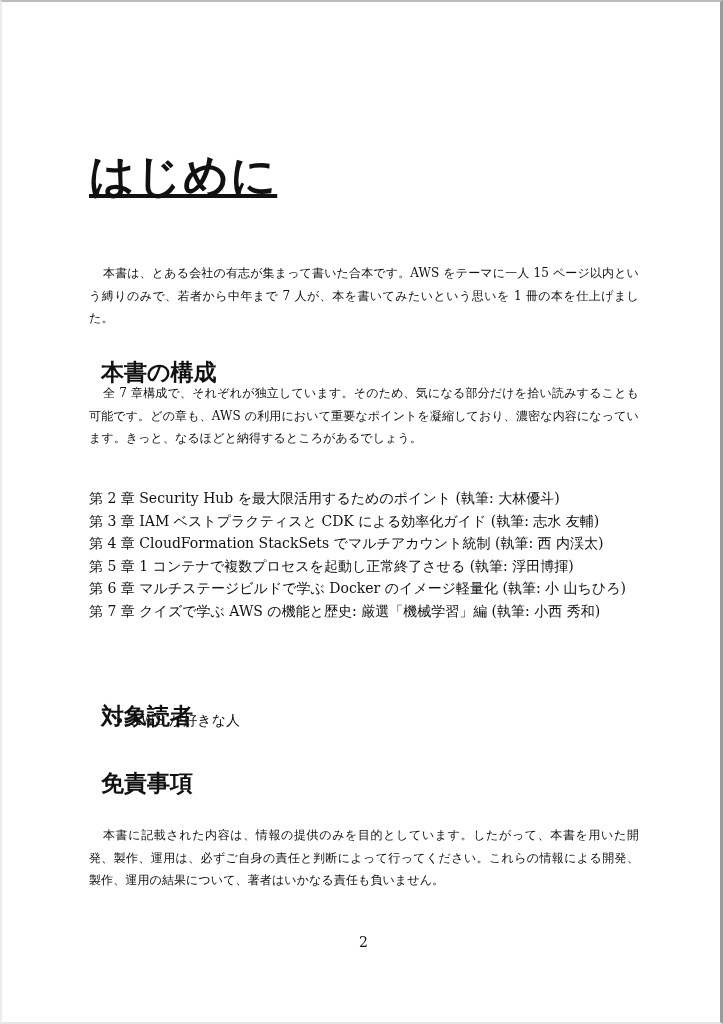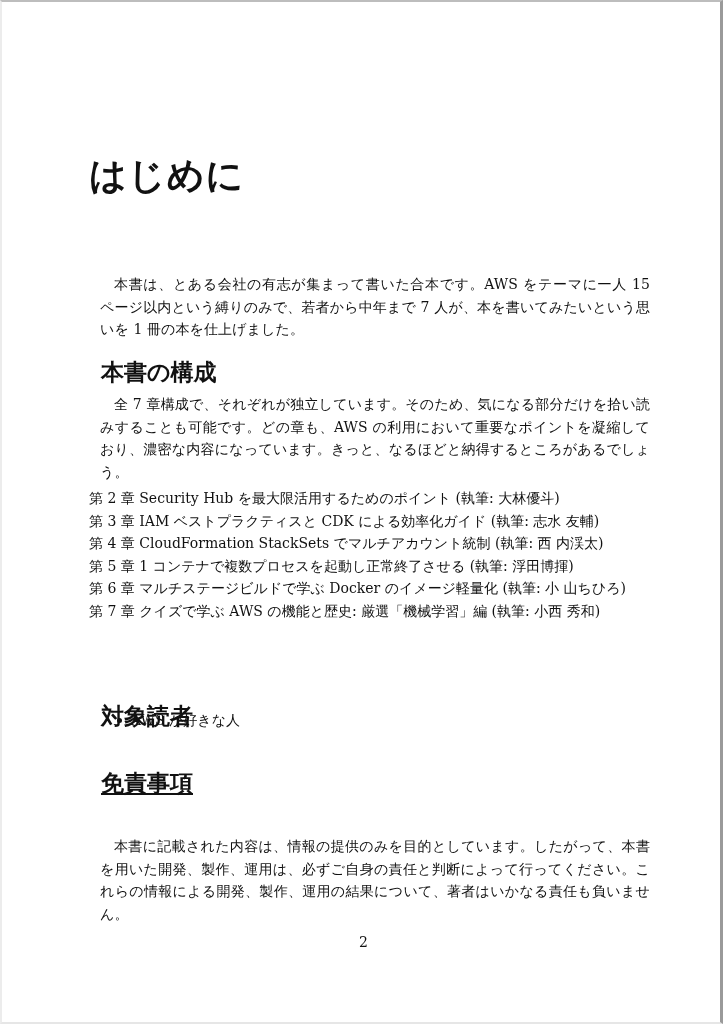--- a/index.html
+++ b/index.html
@@ -33,31 +33,32 @@
     top: 0;
     width: 550px;
   }
   .title {
     position: absolute;
     top: 152px;
     left: 0;
     margin: 0;
     font-family: "DejaVu Sans", "Liberation Sans", sans-serif;
     font-weight: bold;
-    font-size: 37px;
+    font-size: 45px;
     line-height: 44px;
     letter-spacing: 1px;
     white-space: nowrap;
+    text-decoration: underline;
   }
   .para {
     position: absolute;
     left: 0;
     width: 550px;
-    margin: 11px;
-    font-size: 14px;
+    margin: 0;
+    font-size: 12px;
     line-height: 22.5px;
     text-indent: 14px;
     text-align: justify;
     letter-spacing: 0.1px;
   }
   .h2 {
     position: absolute;
     left: 12px;
     margin: 0;
     font-family: "DejaVu Sans", "Liberation Sans", sans-serif;
@@ -139,20 +140,20 @@
 
     <h2 class="h2" style="top:669px;margin-top:31px;">対象読者</h2>
 
     <ul class="bullets">
       <li class="bullet-item">
         <span class="bullet-dot"></span>
         <span>AWS が好きな人</span>
       </li>
     </ul>
 
-    <h2 class="h2" style="top:767px;text-decoration:underline;">免責事項</h2>
+    <h2 class="h2" style="top:767px;">免責事項</h2>
 
     <p class="para" style="top:822px;">本書に記載された内容は、情報の提供のみを目的としています。したがって、本書を用いた開発、製作、運用は、必ずご自身の責任と判断によって行ってください。これらの情報による開発、製作、運用の結果について、著者はいかなる責任も負いません。</p>
 
   </div>
 
   <div class="page-number">2</div>
 </div>
 
 </body></html>

